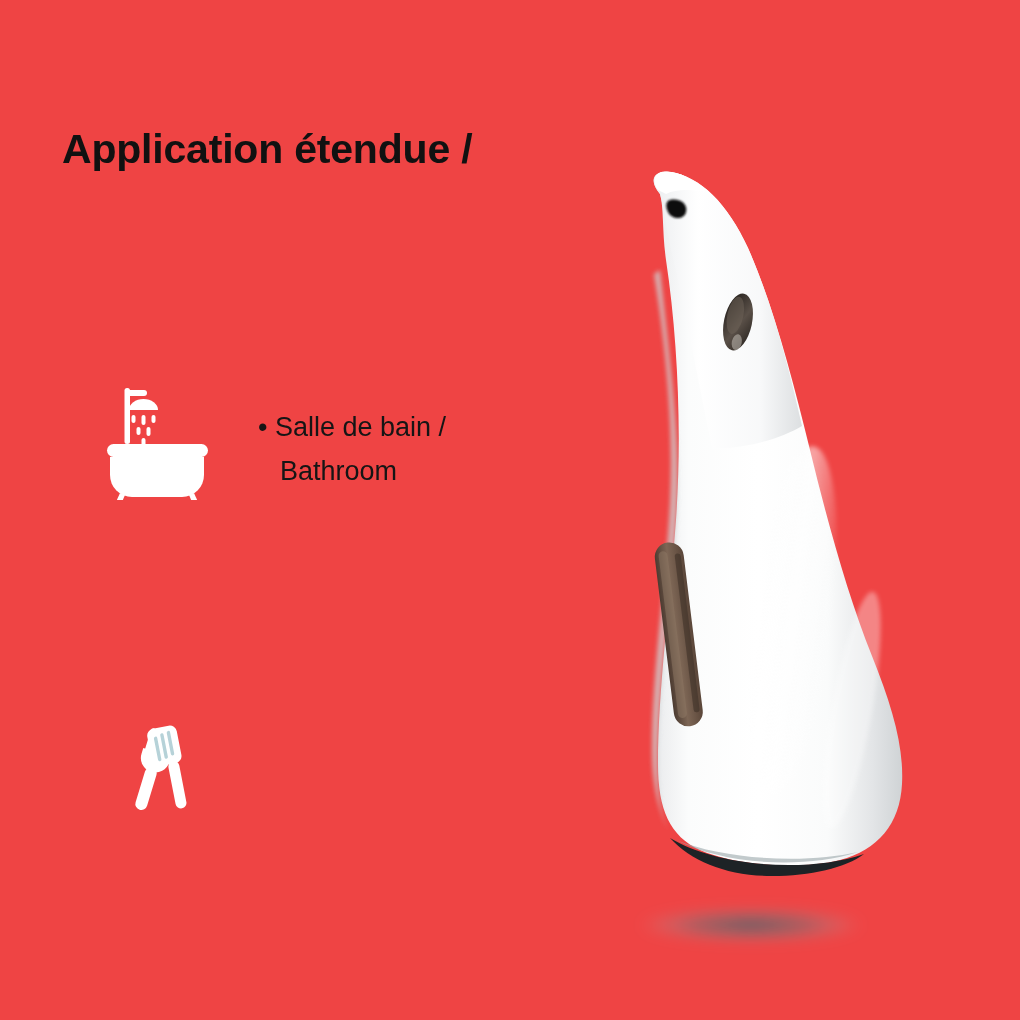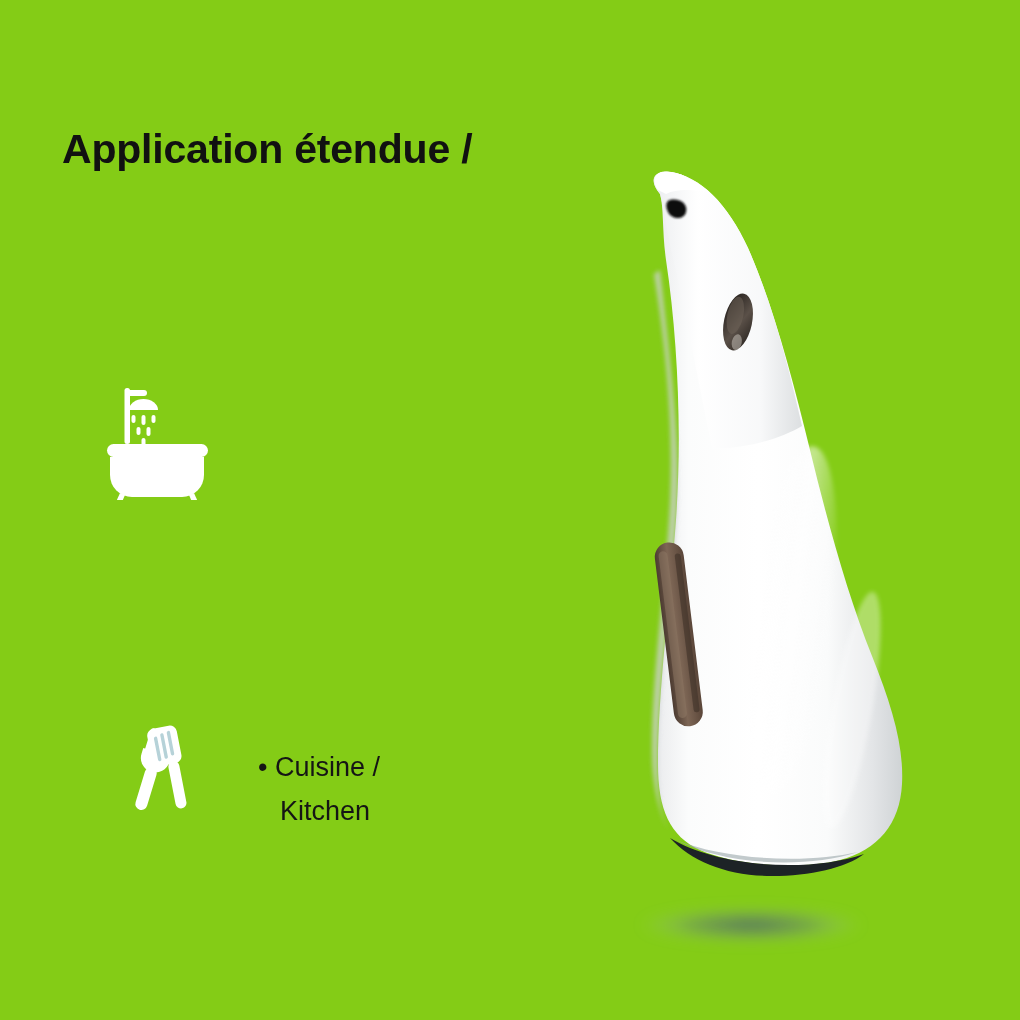--- a/index.html
+++ b/index.html
@@ -11,21 +11,21 @@
     width: 1020px;
     height: 1020px;
     overflow: hidden;
     font-family: "Liberation Sans", sans-serif;
   }
 
   .poster {
     position: relative;
     width: 1020px;
     height: 1020px;
-    background: #84cc16;
+    background: #ef4444;
     overflow: hidden;
   }
 
   
   .headline {
     position: absolute;
     left: 62px;
     top: 118px;
     width: 560px;
     color: #111111;
@@ -135,20 +135,25 @@
             <rect x="11" y="64" width="101" height="13" rx="6.5"></rect>
 
             <rect x="18" y="77" width="42" height="6" rx="3"></rect>
 
             <path d="M14 77 h94 v18 a22 22 0 0 1 -22 22 h-50 a22 22 0 0 1 -22 -22 z"></path>
 
             <path d="M24 113 l-4 9 h6 l3 -7 z"></path>
             <path d="M98 113 l4 9 h-6 l-3 -7 z"></path>
           </g>
         </svg>
+      </div>
+      <div class="feature-text">
+        <span class="bullet">•</span>
+        <span>Salle de bain /</span>
+        <span class="l2">Bathroom</span>
       </div>
     </div>
 
     <div class="feature-row row-kitchen">
       <div class="feature-icon">
         <svg viewBox="0 0 104 104" xmlns="http://www.w3.org/2000/svg">
           <g fill="#ffffff">
 
             <g transform="rotate(17 52 52)">
               <rect x="31" y="12" width="5" height="26" rx="2.5"></rect>
@@ -162,25 +167,20 @@
               <rect x="50" y="10" width="30" height="38" rx="7" transform="rotate(9 65 29)"></rect>
               <g fill="#b6d2d8">
                 <rect x="56" y="17" width="3.4" height="25" rx="1.7" transform="rotate(9 57.7 29.5)"></rect>
                 <rect x="63" y="16" width="3.4" height="26" rx="1.7" transform="rotate(9 64.7 29)"></rect>
                 <rect x="70" y="16" width="3.4" height="25" rx="1.7" transform="rotate(9 71.7 28.5)"></rect>
               </g>
               <rect x="58.5" y="46" width="11" height="48" rx="5.5" transform="rotate(9 64 70)"></rect>
             </g>
           </g>
         </svg>
-      </div>
-      <div class="feature-text">
-        <span class="bullet">•</span>
-        <span>Cuisine /</span>
-        <span class="l2">Kitchen</span>
       </div>
     </div>
 
     <div class="feature-row row-bedroom">
       
       
     </div>
 
   </div>
 

